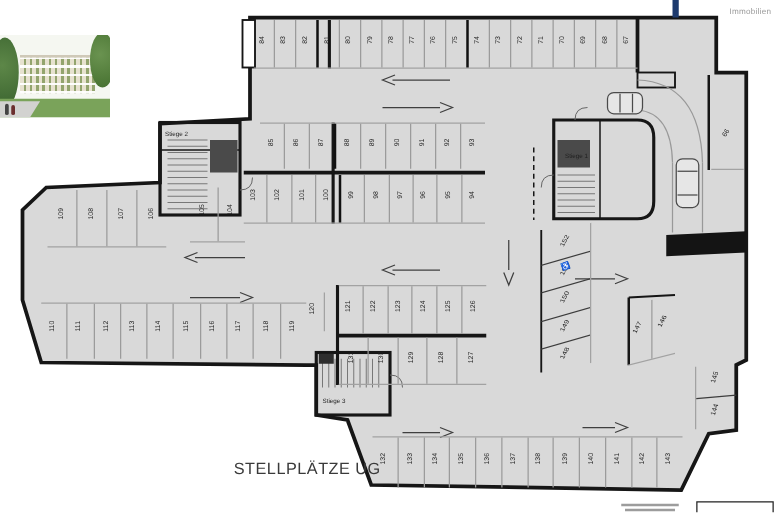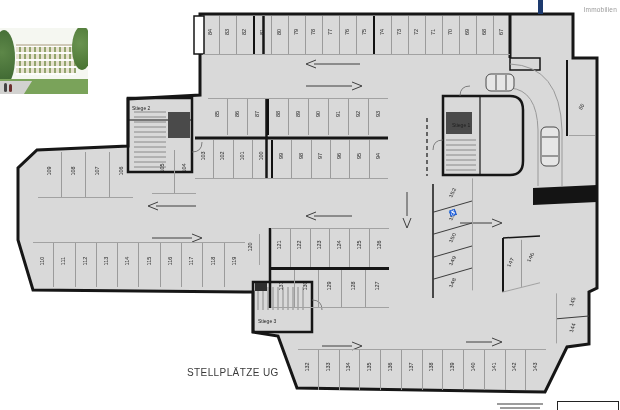--- a/index.html
+++ b/index.html
@@ -57,21 +57,21 @@
   .single{position:absolute;box-sizing:border-box;}
   #stall-66{left:569px;top:64px;width:26px;height:72px;border-bottom:1px solid #a2a2a2;}
   #stall-66 .num{top:60%;transform:translate(-50%,-50%) rotate(-60deg);}
   #stall-120{left:243px;top:234px;width:17px;height:31px;border-right:1px solid #a2a2a2;}
   .stair-label{position:absolute;font-size:5px;color:#1f1f1f;white-space:nowrap;}
   #lbl-s2{left:132px;top:105px;}
   #lbl-s1{left:452px;top:122px;}
   #lbl-s3{left:258px;top:318px;}
   #acc-icon{position:absolute;left:449px;top:209px;font-size:6px;color:#222;
       transform:rotate(-20deg);}
-  #plan-title{position:absolute;left:187px;top:367px;font-size:10px;color:#3a3a3a;letter-spacing:.4px;}
+  #plan-title{position:absolute;left:187px;top:367px;font-size:13px;color:#3a3a3a;letter-spacing:.4px;}
   .fine-line{position:absolute;height:2px;background:#9c9c9c;}
   #fine1{left:497px;top:403px;width:46px;}
   #fine2{left:500px;top:407px;width:40px;}
   #stamp-box{position:absolute;left:557px;top:401px;width:60px;height:14px;background:#fff;border:1px solid #222;}
 </style>
 </head>
 <body>
 <div id="page">
 
 <svg id="plan-svg" width="620" height="410" viewBox="0 0 620 410">

